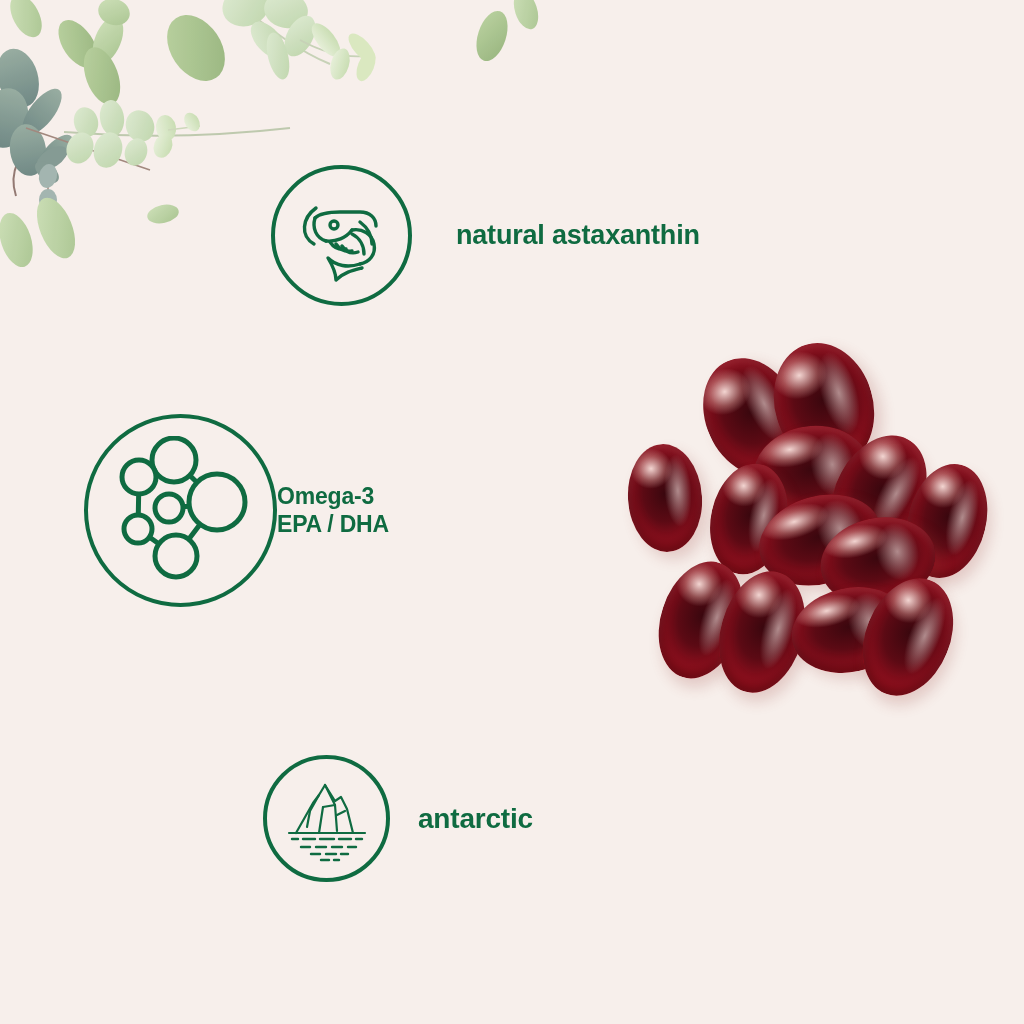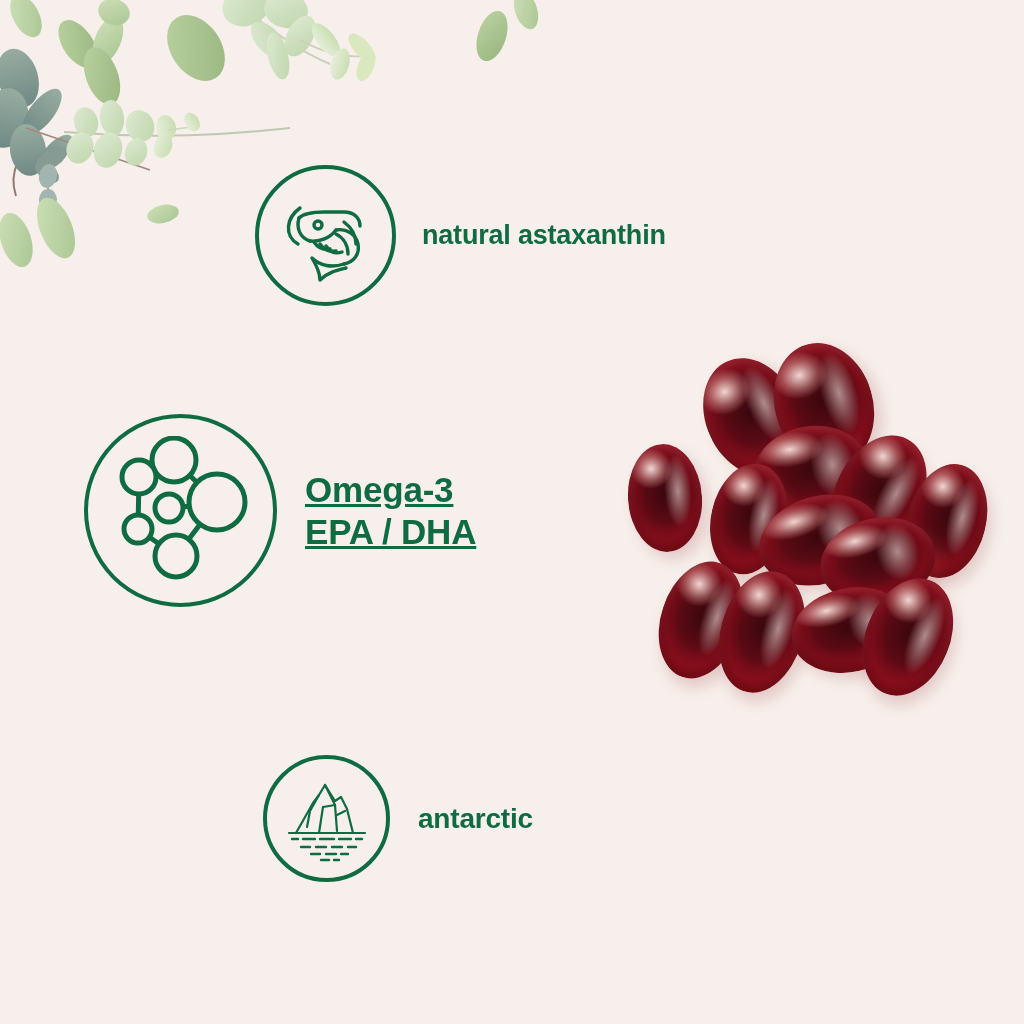--- a/index.html
+++ b/index.html
@@ -25,27 +25,27 @@
   }
   .badge svg{display:block;}
   .feat-label{
     color:#0f6b41;
     font-weight:700;
     letter-spacing:-0.2px;
     line-height:1.18;
     white-space:pre-line;
   }
 
-  #feature-astaxanthin{left:255px;top:165px;}
+  #feature-astaxanthin{left:271px;top:165px;gap:18px;}
   #feature-astaxanthin .badge{width:141px;height:141px;border:4px solid #0f6b41;}
   #feature-astaxanthin .feat-label{font-size:27px;margin-left:26px;}
 
   #feature-omega{left:84px;top:414px;}
   #feature-omega .badge{width:193px;height:193px;border:4.5px solid #0f6b41;}
-  #feature-omega .feat-label{font-size:35px;margin-left:28px;text-decoration:underline;}
+  #feature-omega .feat-label{font-size:23px;}
 
   #feature-antarctic{left:263px;top:755px;}
   #feature-antarctic .badge{width:127px;height:127px;border:4px solid #0f6b41;}
   #feature-antarctic .feat-label{font-size:28px;margin-left:28px;}
 
   
   #capsule-cluster{position:absolute;left:598px;top:338px;width:380px;height:370px;}
   .capsule{position:absolute;border-radius:50%;}
 </style>
 </head>

